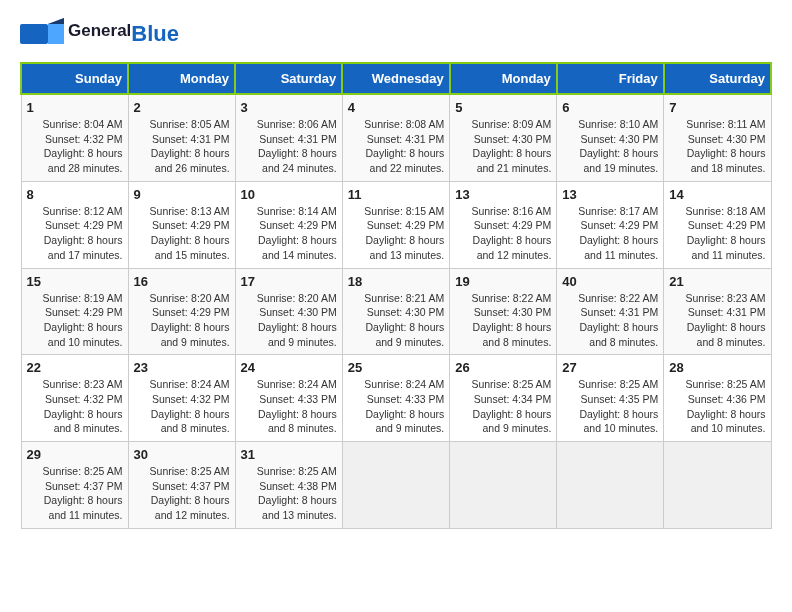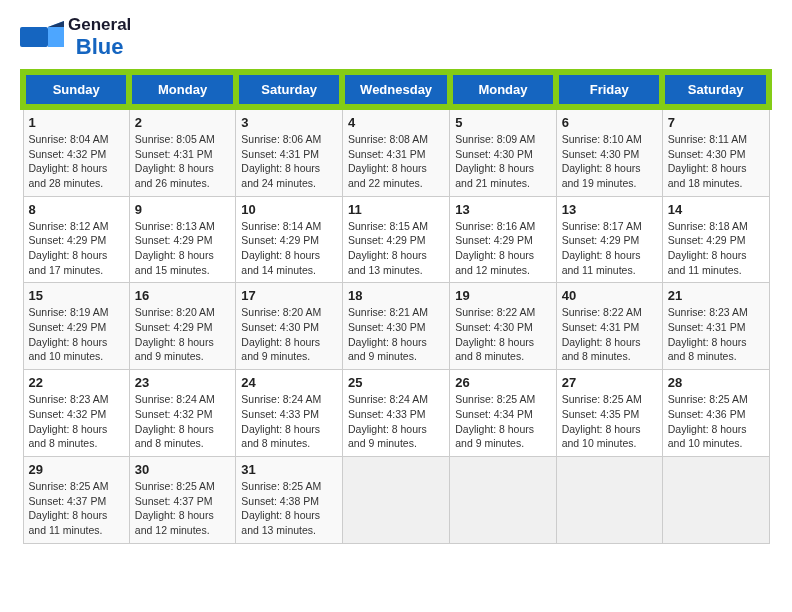--- a/index.html
+++ b/index.html
@@ -36,24 +36,24 @@
     }
     .calendar {
       width: 100%;
       border-collapse: collapse;
       font-size: 11px;
     }
     .calendar thead th {
       background: #1565c0;
       color: #fff;
       padding: 7px 5px;
-      text-align: center;
+      text-align: right;
       font-size: 13px;
       font-weight: bold;
-      border: 6px solid #84cc16;
+      border: 2px solid #84cc16;
     }
     .calendar tbody td {
       vertical-align: top;
       border: 1px solid #ccc;
       padding: 5px 5px 5px 5px;
       width: 108px;
       min-height: 80px;
       background: #fff;
     }
     .calendar tbody tr:nth-child(odd) td {
@@ -66,39 +66,40 @@
       font-size: 13px;
       font-weight: bold;
       color: #222;
       display: block;
       margin-bottom: 2px;
     }
     .day-info {
       color: #333;
       font-size: 10.5px;
       line-height: 1.4;
+      text-align: right;
     }
     .empty-cell {
       background: #f0f0f0 !important;
     }
   </style>
 </head>
 <body>
 
 <div class="header">
   <div class="logo">
     <div style="display:flex;align-items:center;gap:4px;">
       <div style="position:relative;width:44px;height:36px;">
         <svg width="44" height="36" viewBox="0 0 44 36">
           <rect x="0" y="8" width="28" height="20" rx="2" fill="#1565c0"></rect>
           <polygon points="28,8 44,2 44,28 28,28" fill="#4da6ff"></polygon>
           <polygon points="28,8 44,2 44,8" fill="#1a3a6b"></polygon>
         </svg>
       </div>
-      <div style="display:flex;flex-direction:column;line-height:1.1;align-items:center;">
+      <div style="display:flex;line-height:1.1;">
         <span style="font-size:17px;font-weight:bold;color:#1a1a2e;">General</span>
         <span style="font-size:22px;font-weight:bold;color:#1565c0;">Blue</span>
       </div>
     </div>
   </div>
 </div>
 
 <table class="calendar">
   <thead>
     <tr>

